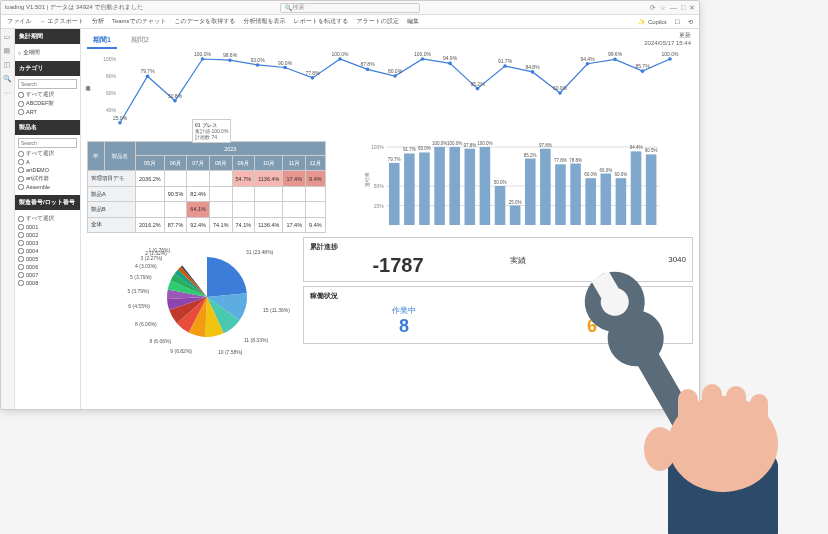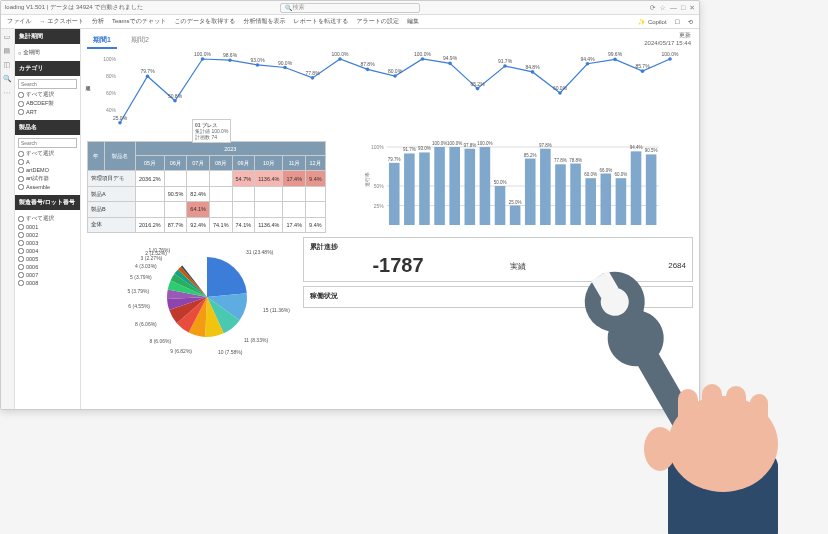--- a/index.html
+++ b/index.html
@@ -394,32 +394,42 @@
               <text x="75.27540781081865" y="23.071544122297517" font-size="5" fill="#555" text-anchor="end">3 (2.27%)</text>
               <path d="M120,60 L91.04853630797238,32.399044398984906 A40,40 0 0 1 93.81247825619917,29.764032925703226 Z" fill="#d35400"></path>
               <text x="79.9786143785281" y="18.02037764655997" font-size="5" fill="#555" text-anchor="end">2 (1.52%)</text>
               <path d="M120,60 L93.81247825619917,29.764032925703226 A40,40 0 0 1 95.28561547638661,28.548462714535255 Z" fill="#34495e"></path>
               <text x="83.08559658943821" y="15.263808601510291" font-size="5" fill="#555" text-anchor="end">1 (0.76%)</text>
             </svg>
         </div>
         <div class="cards">
           <div class="card">
             <div class="card-title">累計進捗</div>
-            <div style="display:flex;gap:24px;align-items:center">
+            <div style="display:flex;gap:24px;">
               <div class="bignum" style="flex:1">-1787</div>
               <div style="flex:1">
                 <div class="kv">
                     <span>実績</span>
-                    <span>2684</span>
+                    <span>3040</span>
                   </div>
               </div>
             </div>
           </div>
           <div class="card">
             <div class="card-title">稼働状況</div>
+            <div class="statusrow">
+              <div class="statuscell">
+                  <div class="lbl blue">作業中</div>
+                  <div class="val blue">8</div>
+                </div>
+              <div class="statuscell">
+                  <div class="lbl orange">中</div>
+                  <div class="val orange">6</div>
+                </div>
+            </div>
           </div>
         </div>
       </div>
     </div>
   </div>
 </div>
 
 <svg class="wrench-hand" viewBox="0 0 310 300">
   <g transform="rotate(-30 155 150)">
     <rect x="130" y="50" width="24" height="180" rx="6" fill="#5a6b7a"></rect>

